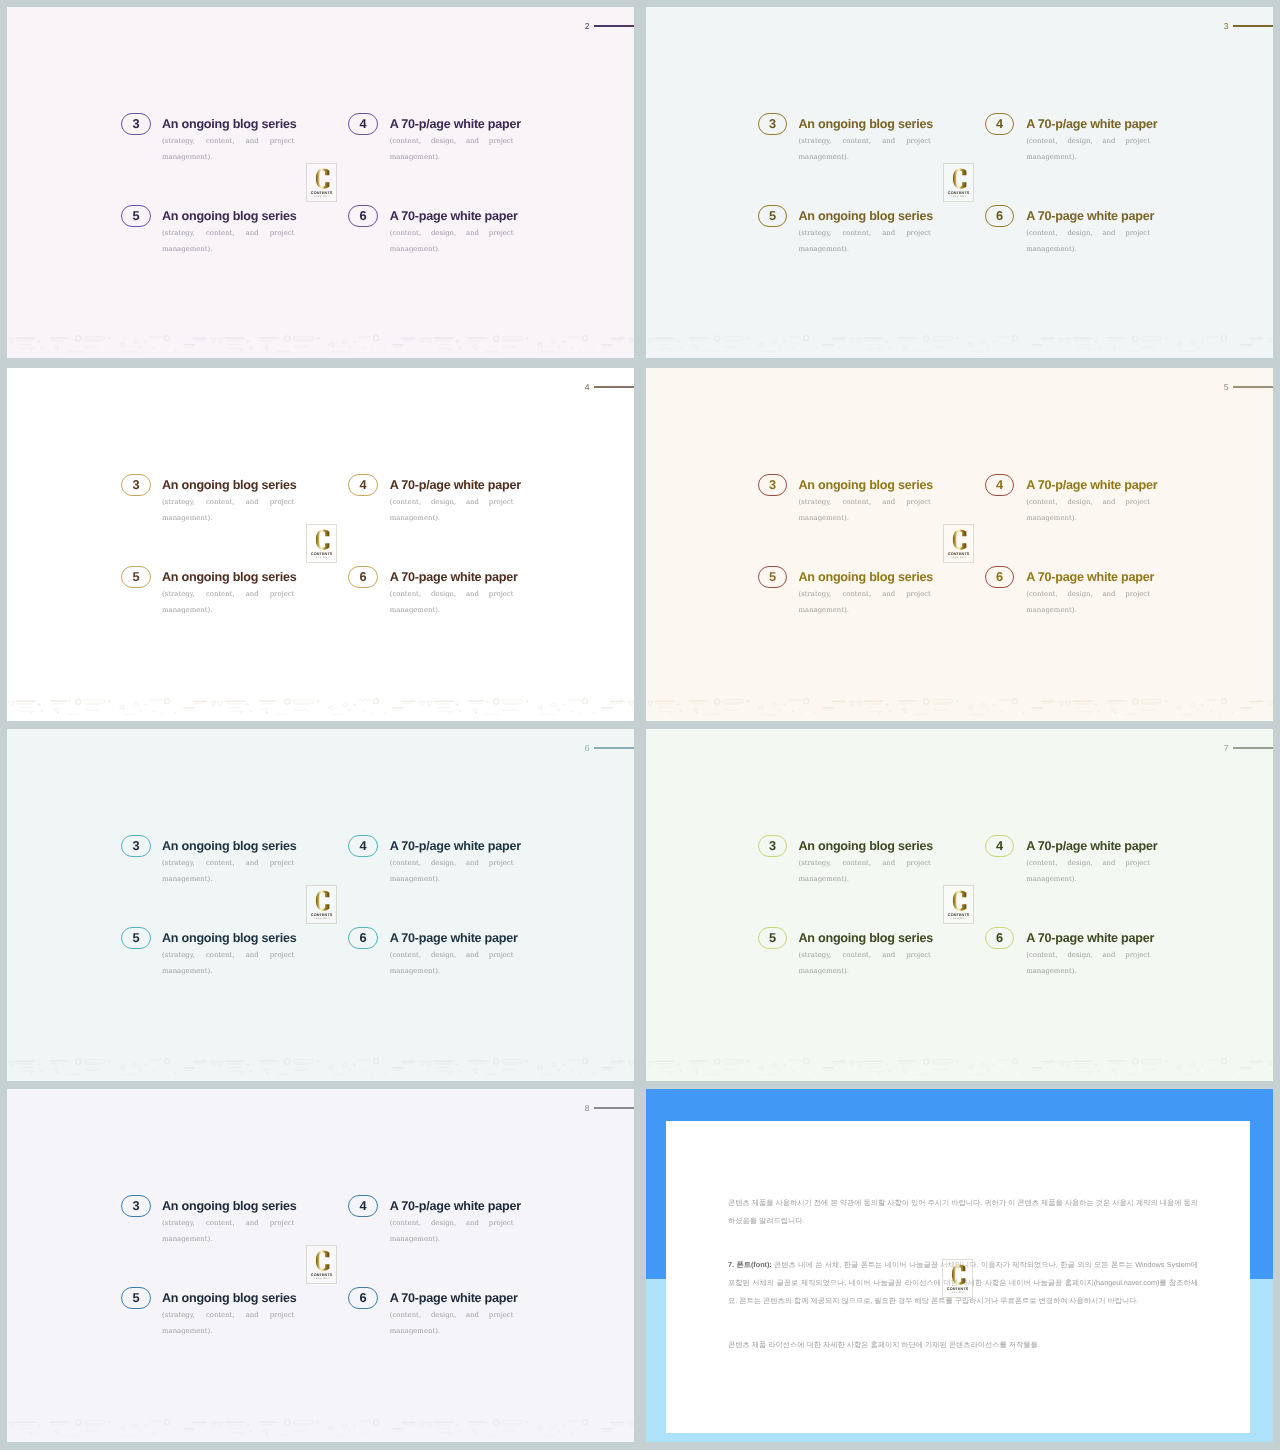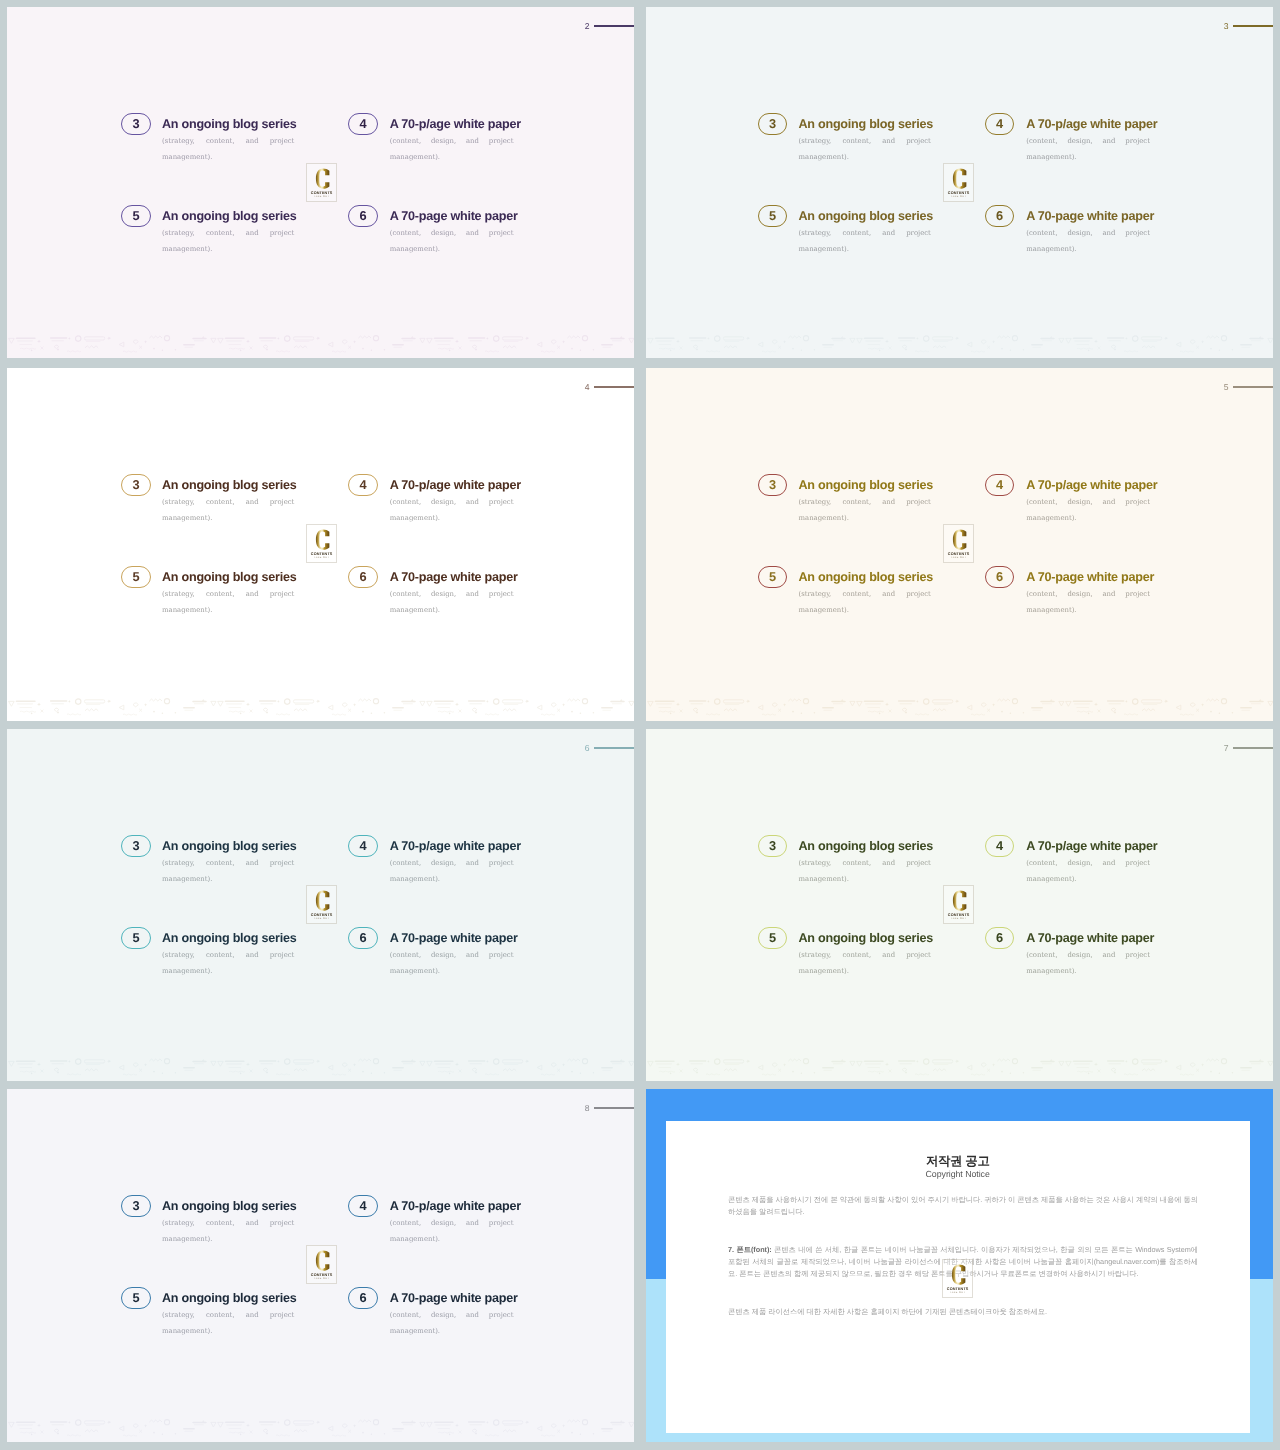--- a/index.html
+++ b/index.html
@@ -49,21 +49,21 @@
   }
 
   
   .deco{position:absolute;left:0;bottom:2.5px;width:100%;height:23px;opacity:.92;}
 
   
   .cp-frame{position:absolute;left:0;top:0;width:100%;height:100%;}
   .cp-paper{position:absolute;background:#fff;}
   .cp-h1{text-align:center;font-weight:700;color:#2f2f2f;font-size:12.4px;line-height:15px;letter-spacing:-0.3px;}
   .cp-h2{text-align:center;color:#555;font-size:8.8px;line-height:12px;margin-top:-0.8px;letter-spacing:-0.05px;}
-  .cp-p{color:#9d9d9d;text-align:justify;font-size:7.3px;line-height:12px;letter-spacing:-0.05px;}
+  .cp-p{color:#9d9d9d;text-align:justify;font-size:7.3px;line-height:18px;letter-spacing:-0.05px;}
   .cp-p b{color:#6b6b6b;font-weight:700;}
   .cp-gap{height:12.95px;}
 </style>
 </head>
 <body>
 
 <div class="grid">
     <div class="slide" style="left: 7px; top: 7px; width: 627px; height: 351px; background: rgb(249, 244, 248);">
       <div class="pagenum">
         <span class="num" style="color:#4b3a66">2</span>
@@ -1250,32 +1250,28 @@
           <line x1="605.4" y1="7.8" x2="614.4" y2="7.8" stroke="#e9e9f0" stroke-width="0.6" stroke-linecap="round"></line>
           <path d="M534 18.6 q1.1666666666666667 -1.1 2.3333333333333335 0 q1.1666666666666667 1.1 2.3333333333333335 0 q1.1666666666666667 -1.1 2.3333333333333335 0 q1.1666666666666667 1.1 2.3333333333333335 0 q1.1666666666666667 -1.1 2.3333333333333335 0 q1.1666666666666667 1.1 2.3333333333333335 0" fill="none" stroke="#e9e9f0" stroke-width="0.55"></path>
           <circle cx="586.4" cy="16.8" r="0.8" fill="#e9e9f0"></circle>
           <path d="M550.2 12.799999999999999 L553 15.6 M553 12.799999999999999 L550.2 15.6" stroke="#e9e9f0" stroke-width="0.7" fill="none"></path>
           <path d="M621.8 5.4 L627 5.4 L624.4 9.924 Z" fill="none" stroke="#e9e9f0" stroke-width="0.8" stroke-linejoin="round"></path>
         </svg></div>
     </div>
     <div class="slide" style="left: 646px; top: 1089px; width: 627px; height: 353px;">
       <div class="cp-frame" style="background: linear-gradient(rgb(66, 153, 245) 0px, rgb(66, 153, 245) 190px, rgb(173, 226, 250) 190px, rgb(173, 226, 250) 100%);">
         <div class="cp-paper" style="background: rgb(255, 255, 255); left: 19.7px; top: 32.1px; width: 584px; height: 312.2px;">
-          <div style="position: absolute; left: 0px; top: 32.5px; width: 100%;">
-            <div class="cp-h1">저작권 공고</div>
-            <div class="cp-h2">Copyright Notice</div>
-          </div>
           <div style="position: absolute; left: 62.4px; top: 73.2px; width: 470px;">
             <div class="cp-p"><span>콘텐츠 제품을 사용하시기 전에 본 약관에 동의할 사항이 있어 주시기 바랍니다. 귀하가 이 콘텐츠 제품을 사용하는 것은 사용시 계약의 내용에 동의하셨음을 알려드립니다.</span></div>
             <div class="cp-gap"></div>
             <div class="cp-gap"></div>
             <div class="cp-p"><b>7. 폰트(font):</b><span> 콘텐츠 내에 쓴 서체, 한글 폰트는 네이버 나눔글꼴 서체입니다. 이용자가 제작되었으나, 한글 외의 모든 폰트는 Windows System에 포함된 서체의 글꼴로 제작되었으나, 네이버 나눔글꼴 라이선스에 대한 자세한 사항은 네이버 나눔글꼴 홈페이지(hangeul.naver.com)를 참조하세요. 폰트는 콘텐츠의 함께 제공되지 않으므로, 필요한 경우 해당 폰트를 구입하시거나 무료폰트로 변경하여 사용하시기 바랍니다.</span></div>
             <div class="cp-gap"></div>
             <div class="cp-gap"></div>
-            <div class="cp-p"><span>콘텐츠 제품 라이선스에 대한 자세한 사항은 홈페이지 하단에 기재된 콘텐츠테이크아웃 참조하세요.</span></div>
+            <div class="cp-p"><span>콘텐츠 제품 라이선스에 대한 자세한 사항은 홈페이지 하단에 기재된 콘텐츠라이선스를 저작물을.</span></div>
           </div>
           <div class="logo" style="left: 276.5px; top: 137.5px;">
             <svg viewBox="0 0 31 39" width="31" height="39">
               <defs>
                 <linearGradient id="gld" x1="0" y1="0" x2="1" y2="0">
                   <stop offset="0%" stop-color="#6c5113"></stop>
                   <stop offset="14%" stop-color="#b08f33"></stop>
                   <stop offset="30%" stop-color="#e8d795"></stop>
                   <stop offset="46%" stop-color="#f8f0cb"></stop>
                   <stop offset="64%" stop-color="#b39129"></stop>

